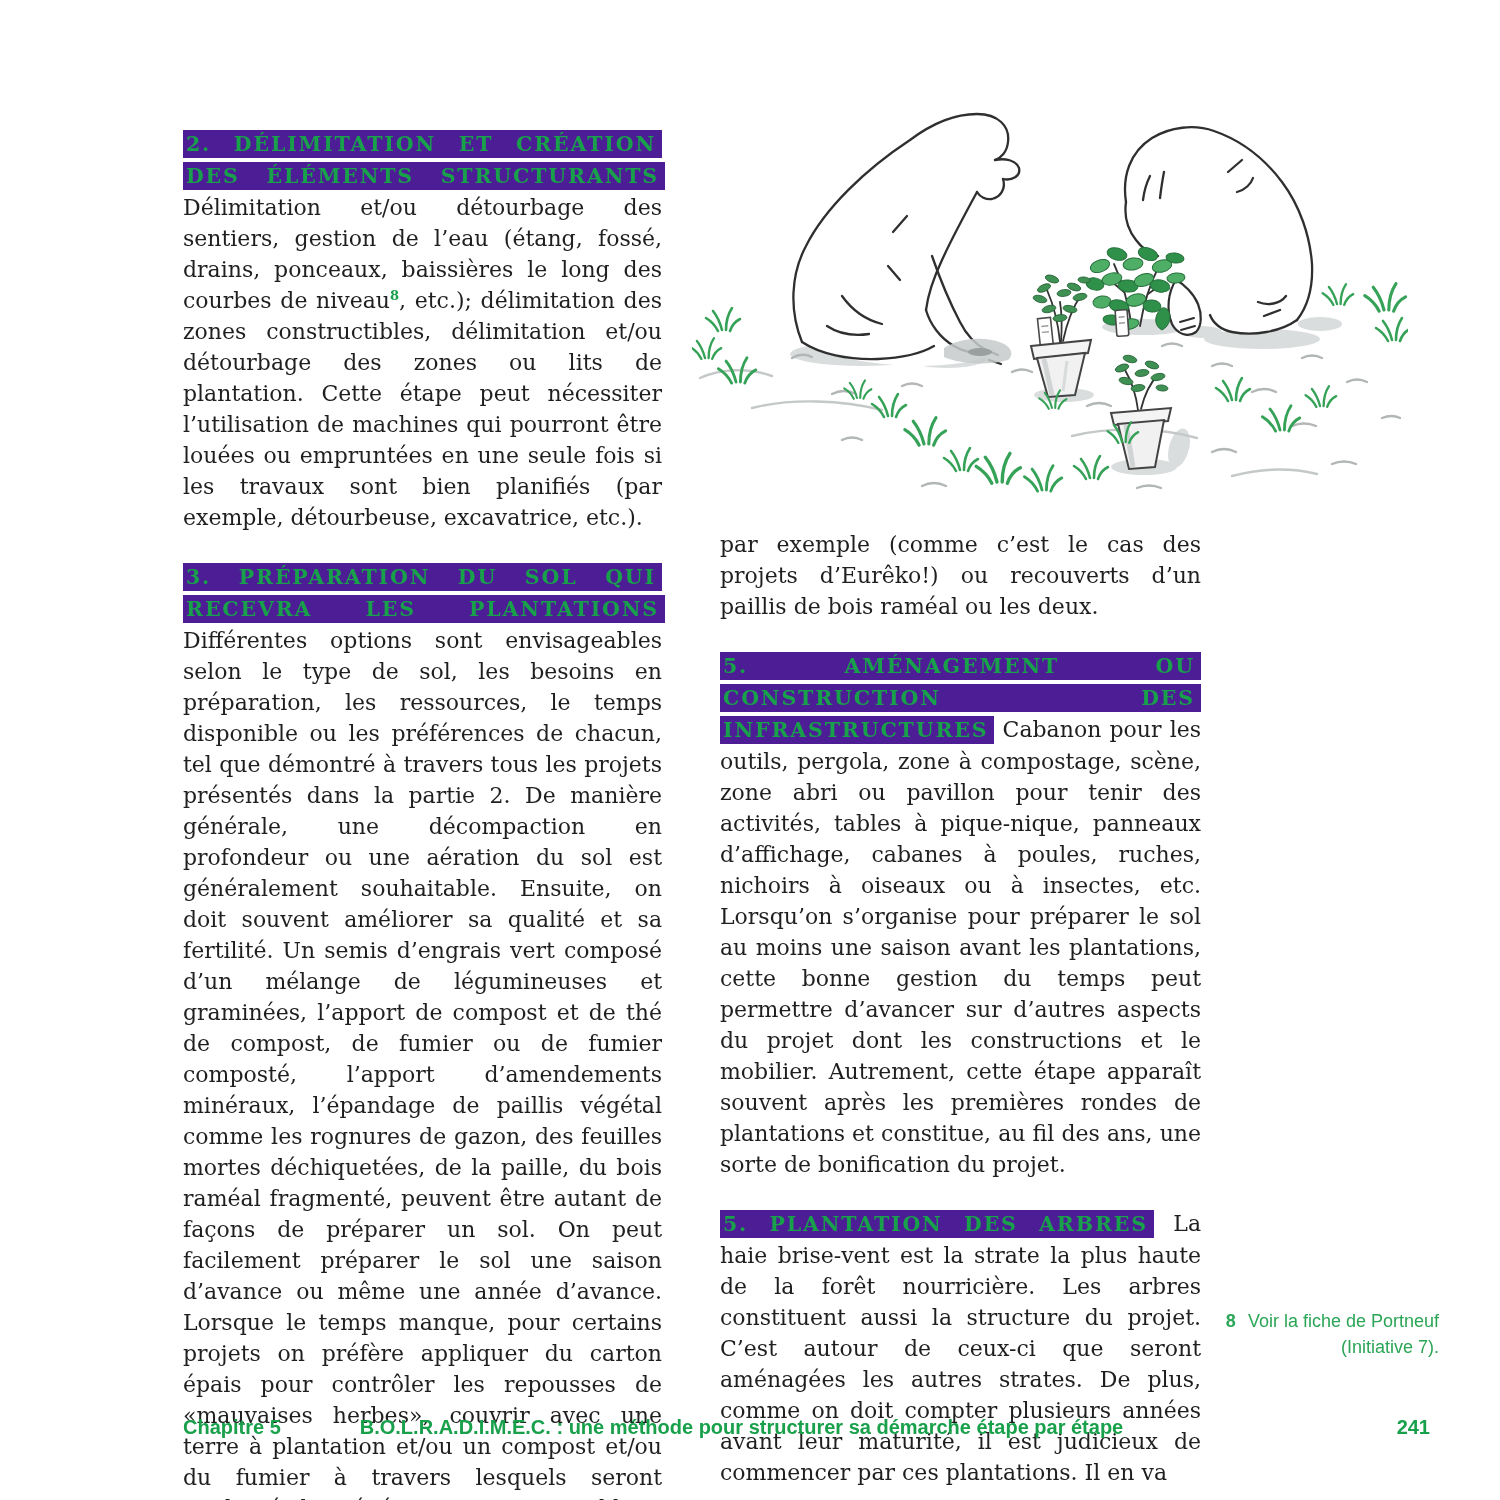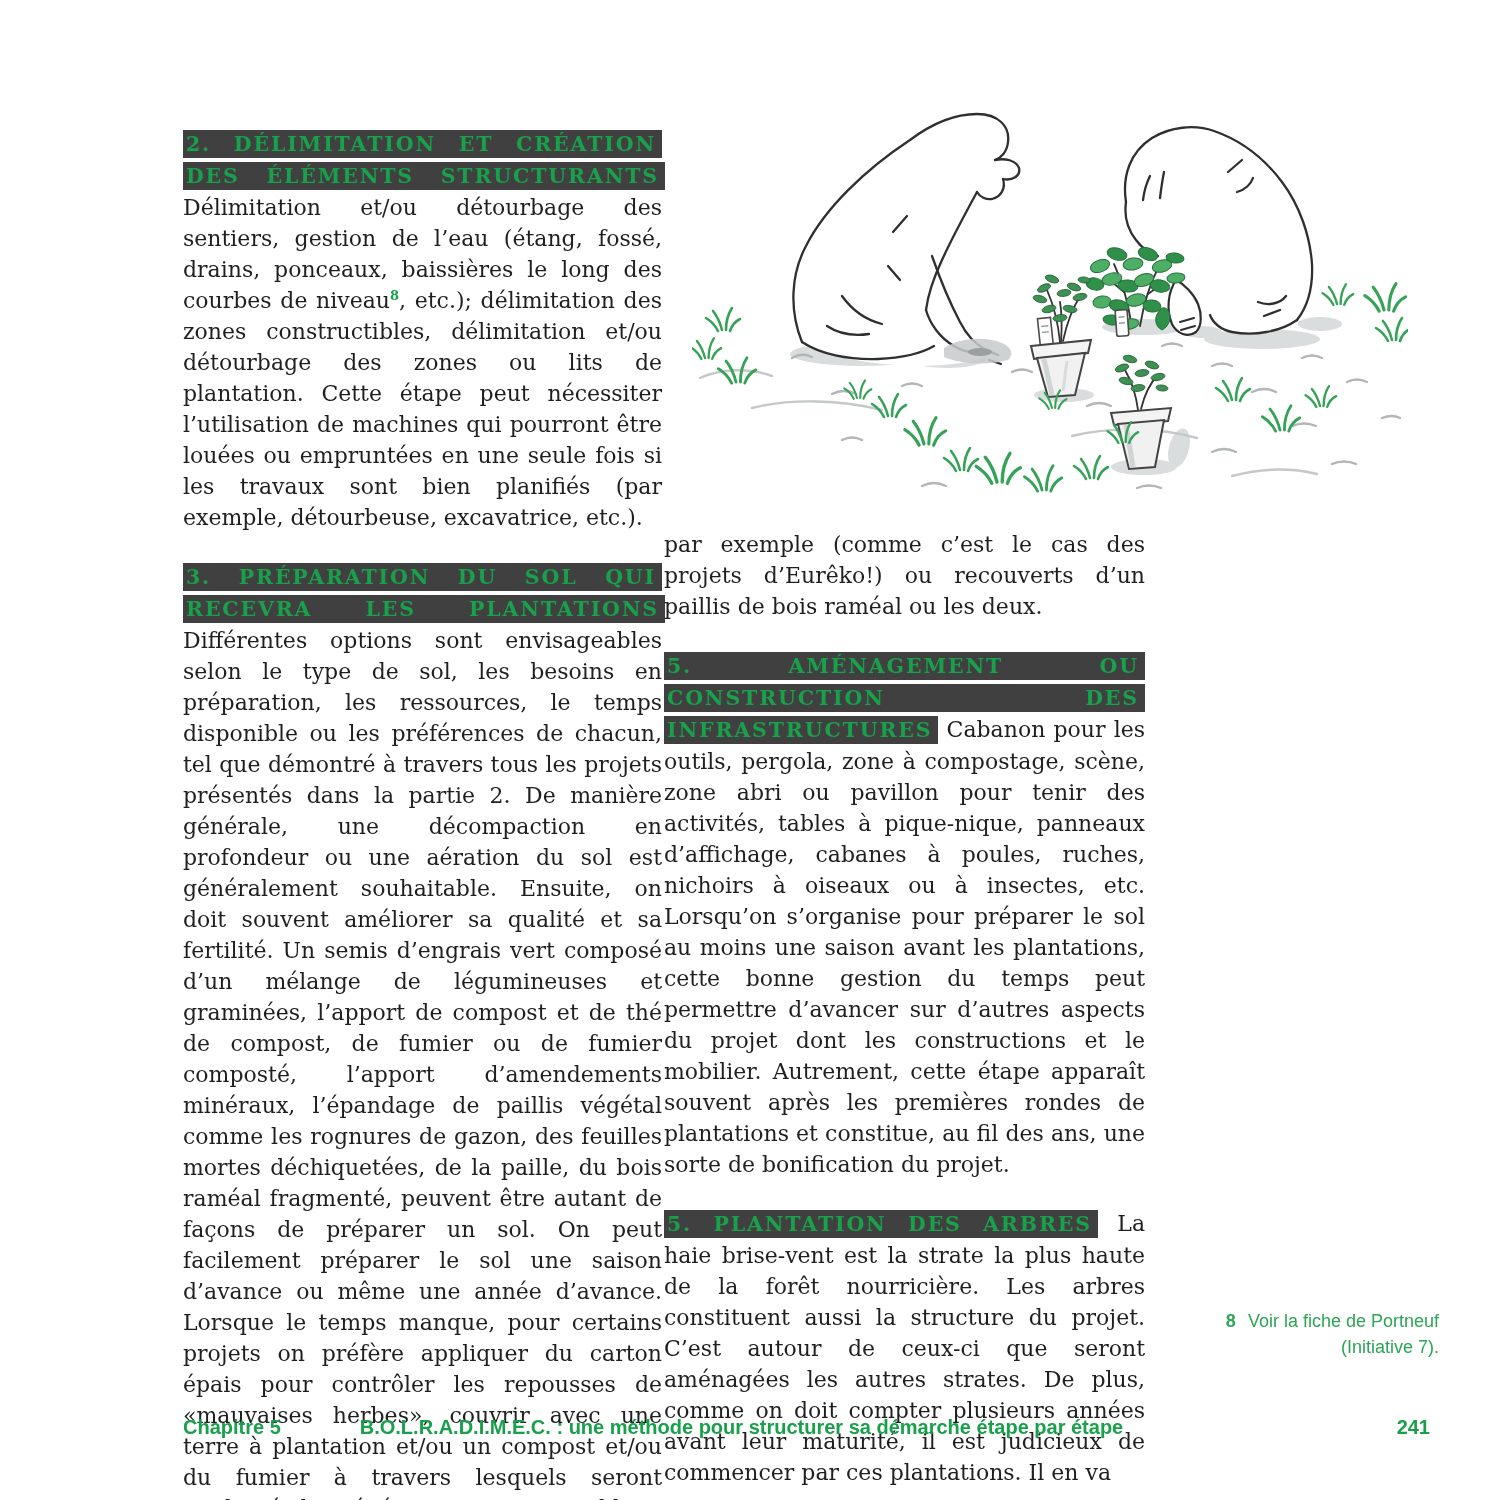--- a/index.html
+++ b/index.html
@@ -6,27 +6,27 @@
   body{
     width:1500px;height:1500px;position:relative;background:#ffffff;
     font-family:"DejaVu Serif", serif;color:#222222;
     -webkit-font-smoothing:antialiased;
   }
   .page{position:absolute;inset:0;background:#ffffff;overflow:hidden;}
 
   
   .col{position:absolute;text-align:justify;font-size:22px;line-height:31px;color:#1f1f1f;}
   .col-left{left:183px;top:128px;width:479px;}
-  .col-right{left:664px;top:529px;width:481px;}
+  .col-right{left:720px;top:529px;width:481px;}
   .col p{margin:0 0 28px 0;}
   .col p:last-child{margin-bottom:0;}
 
   .heading{
     font-weight:bold;font-size:20.5px;letter-spacing:0.09em;
-    color:#18a04b;background:#404040;
+    color:#18a04b;background:#4c1d95;
     padding:2px 6px 2px 3px;
     -webkit-box-decoration-break:clone;box-decoration-break:clone;
   }
   .note-ref{
     color:#18a04b;font-weight:bold;font-size:13px;
     vertical-align:super;line-height:0;
   }
 
   
   .illustration{position:absolute;left:692px;top:96px;width:716px;height:412px;}

